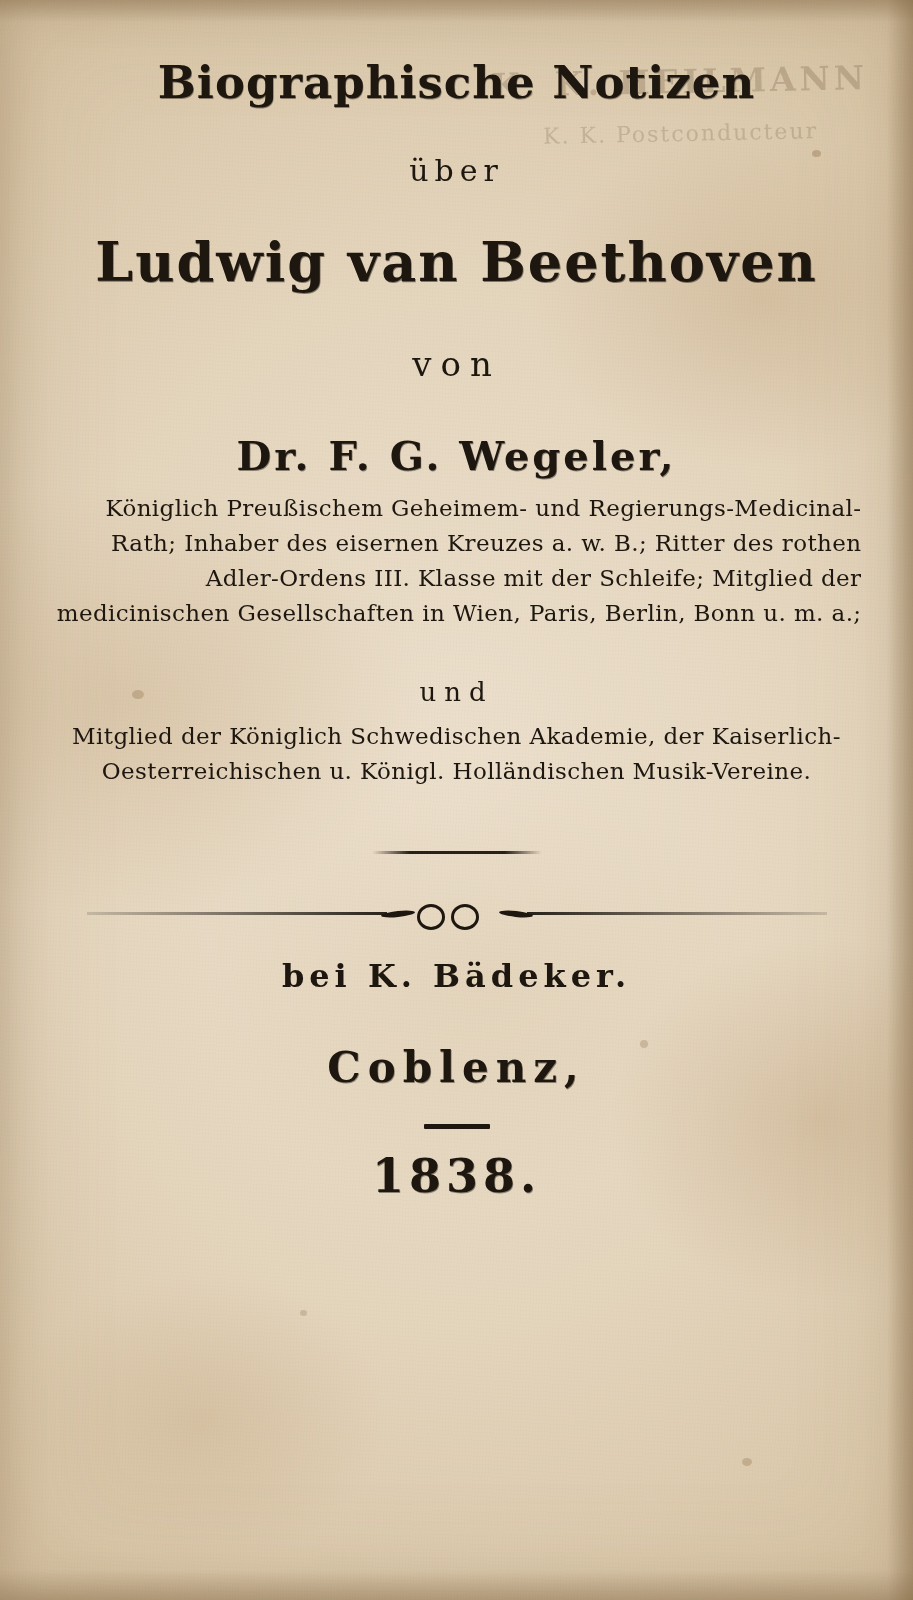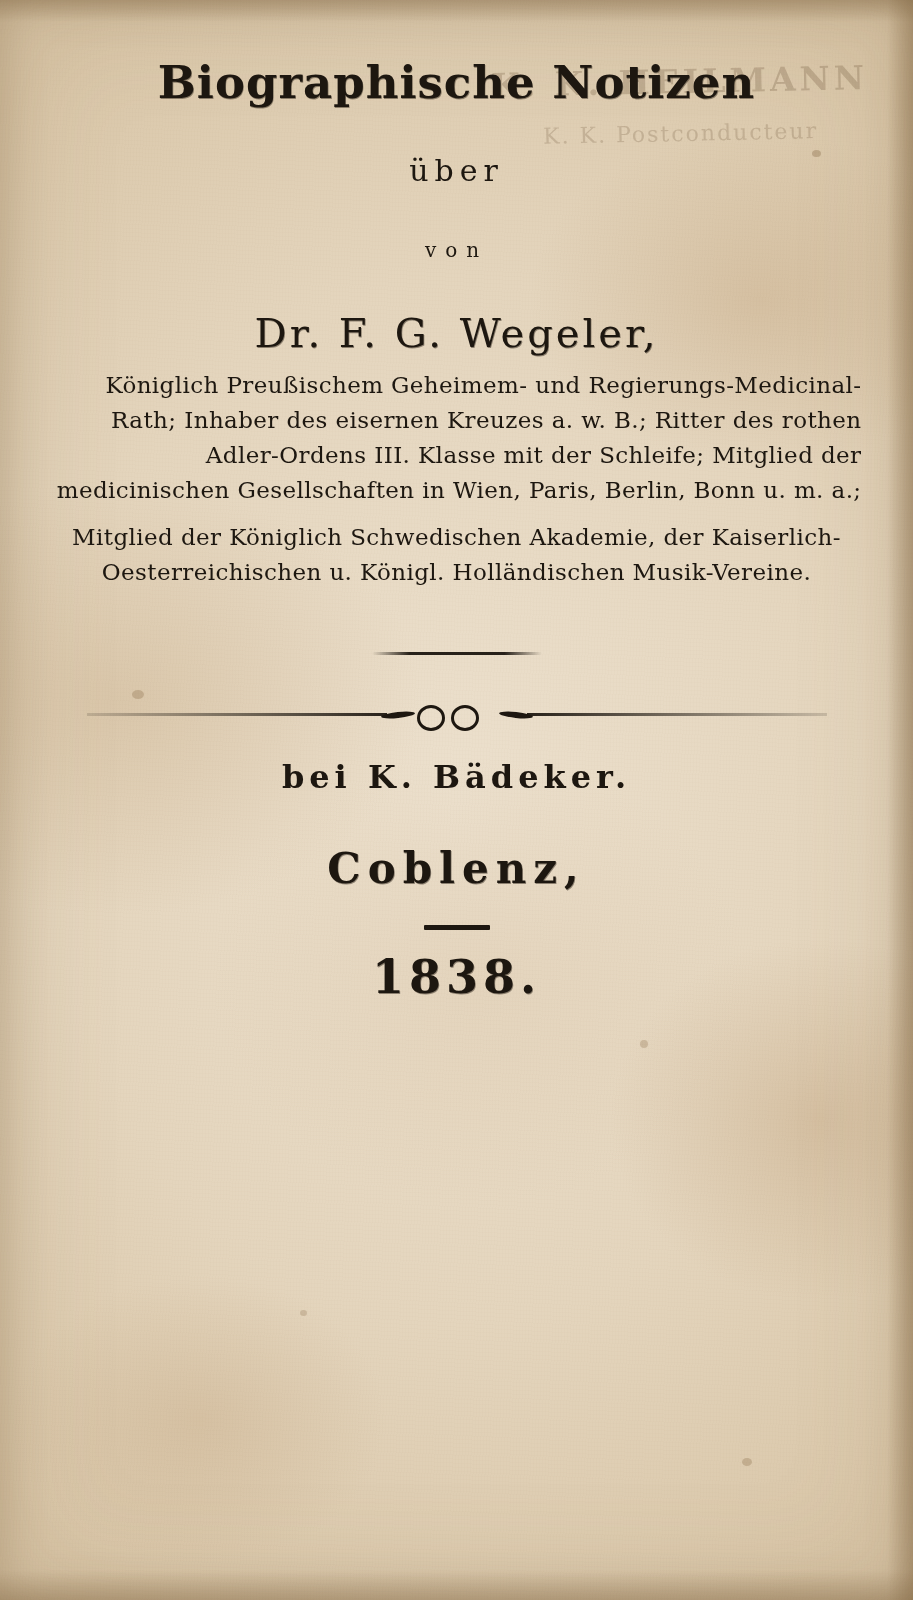--- a/index.html
+++ b/index.html
@@ -123,27 +123,27 @@
   }
   #title-subject {
     margin-top: 42px;
     font-size: 54px;
     font-weight: bold;
     letter-spacing: 2px;
     text-shadow: 0.8px 0.8px 0 rgba(30,22,14,0.5);
   }
   #byline-von {
     margin-top: 50px;
-    font-size: 20px;
+    font-size: 34px;
     letter-spacing: 9px;
   }
   #author1-name {
     margin-top: 48px;
     font-size: 40px;
-    font-weight: normal;
+    font-weight: bold;
     letter-spacing: 3px;
     text-shadow: 0.7px 0.7px 0 rgba(30,22,14,0.45);
   }
   .author-desc {
     font-size: 23px;
     line-height: 1.52;
     letter-spacing: 0.4px;
     margin: 0 auto;
     max-width: 810px;
   }
@@ -286,27 +286,29 @@
     <div class="g1">K. K. HEILMANN</div>
     <div class="g2">K. K. Postconducteur</div>
   </div>
 
   <div id="content">
 
     <div class="line fraktur" id="title-main">Biographische Notizen</div>
 
     <div class="line fraktur" id="title-ueber">über</div>
 
+    <div class="line fraktur" id="title-subject">Ludwig van Beethoven</div>
 
     <div class="line fraktur" id="byline-von">von</div>
 
     <div class="line fraktur" id="author1-name">Dr. F. G. Wegeler,</div>
 
     <div class="author-desc fraktur" id="author1-desc">Königlich Preußischem Geheimem- und Regierungs-Medicinal-Rath; Inhaber des eisernen Kreuzes a. w. B.; Ritter des rothen Adler-Ordens III. Klasse mit der Schleife; Mitglied der medicinischen Gesellschaften in Wien, Paris, Berlin, Bonn u. m. a.;</div>
 
+    <div class="line fraktur" id="byline-und">und</div>
 
 
     <div class="author-desc fraktur" id="author2-desc">Mitglied der Königlich Schwedischen Akademie, der Kaiserlich-Oesterreichischen u. Königl. Holländischen Musik-Vereine.</div>
 
     <div id="rule-small"></div>
 
 
     <div id="rule-ornament">
       <div class="bar left"></div>
       <div class="bar right"></div>

